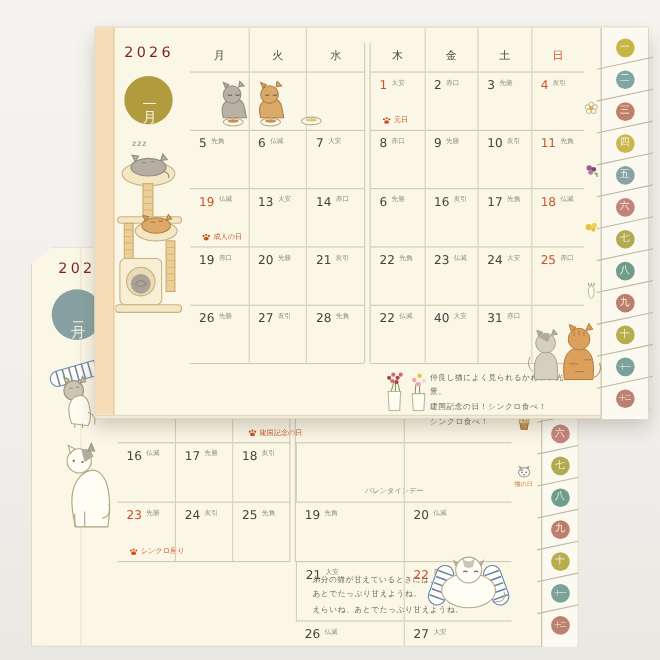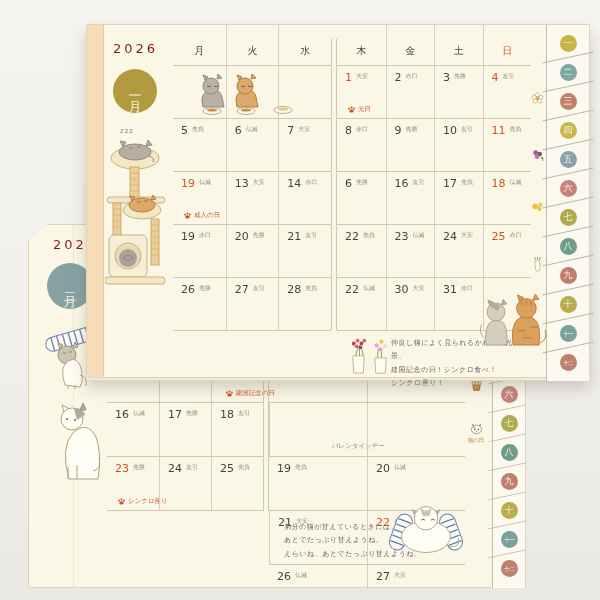--- a/index.html
+++ b/index.html
@@ -573,21 +573,21 @@
             </div>
           </div>
           <div class="cell fc">
             <div class="dhead">
               <span class="dnum">22</span>
               <span class="rok">仏滅</span>
             </div>
           </div>
           <div class="cell">
             <div class="dhead">
-              <span class="dnum">30</span>
+              <span class="dnum">40</span>
               <span class="rok">大安</span>
             </div>
           </div>
           <div class="cell">
             <div class="dhead">
               <span class="dnum">31</span>
               <span class="rok">赤口</span>
             </div>
           </div>
           <div class="cell"></div>
@@ -645,21 +645,21 @@
         <circle cx="32" cy="13" r="2.2" fill="#eba9b5"></circle>
           <circle cx="37" cy="9" r="2.2" fill="#e7c94f"></circle>
         <circle cx="41" cy="14" r="2.2" fill="#f4d9de"></circle>
           <circle cx="36" cy="17" r="2.2" fill="#eba9b5"></circle>
         <path d="M30 26 h12 l-1 16 h-10z" fill="#fffdf2" stroke="#bdb394"></path>
       </svg>
     </div>
     <div class="note-lines" style="left:304px;top:312px;width:130px;">
       <div>仲良し猫によく見られるかわいい光景。</div>
       <div>建国記念の日！シンクロ食べ！</div>
-      <div>シンクロ座り！</div>
+      <div>シンクロ食べ！</div>
     </div>
     <div class="ill" style="left:392px;top:266px;width:68px;height:58px;z-index:3;">
       <svg viewBox="0 0 76 60">
         <path d="M6 50 q-7 -6 -3 -15" stroke="#a79d88" fill="none"></path>
         <path d="M8 58 q-3 -28 12 -28 q13 0 11 28z" fill="#d6cfbf" stroke="#a79d88"></path>
         <circle cx="19" cy="21" r="10" fill="#d6cfbf" stroke="#a79d88"></circle>
         <path d="M12 14 l-2 -6 6 2z M25 13 l2 -6 4 5z" fill="#b3aa9c" stroke="#a79d88"></path>
         <path d="M12 15 q6 -6 12 -1 l-3 6 q-5 -3 -9 -5z" fill="#b3aa9c"></path>
         <path d="M68 56 q9 -4 6 -15" stroke="#b2793a" fill="none"></path>
         <path d="M38 58 q-4 -32 15 -32 q18 0 14 32z" fill="#dba15c" stroke="#b2793a"></path>

